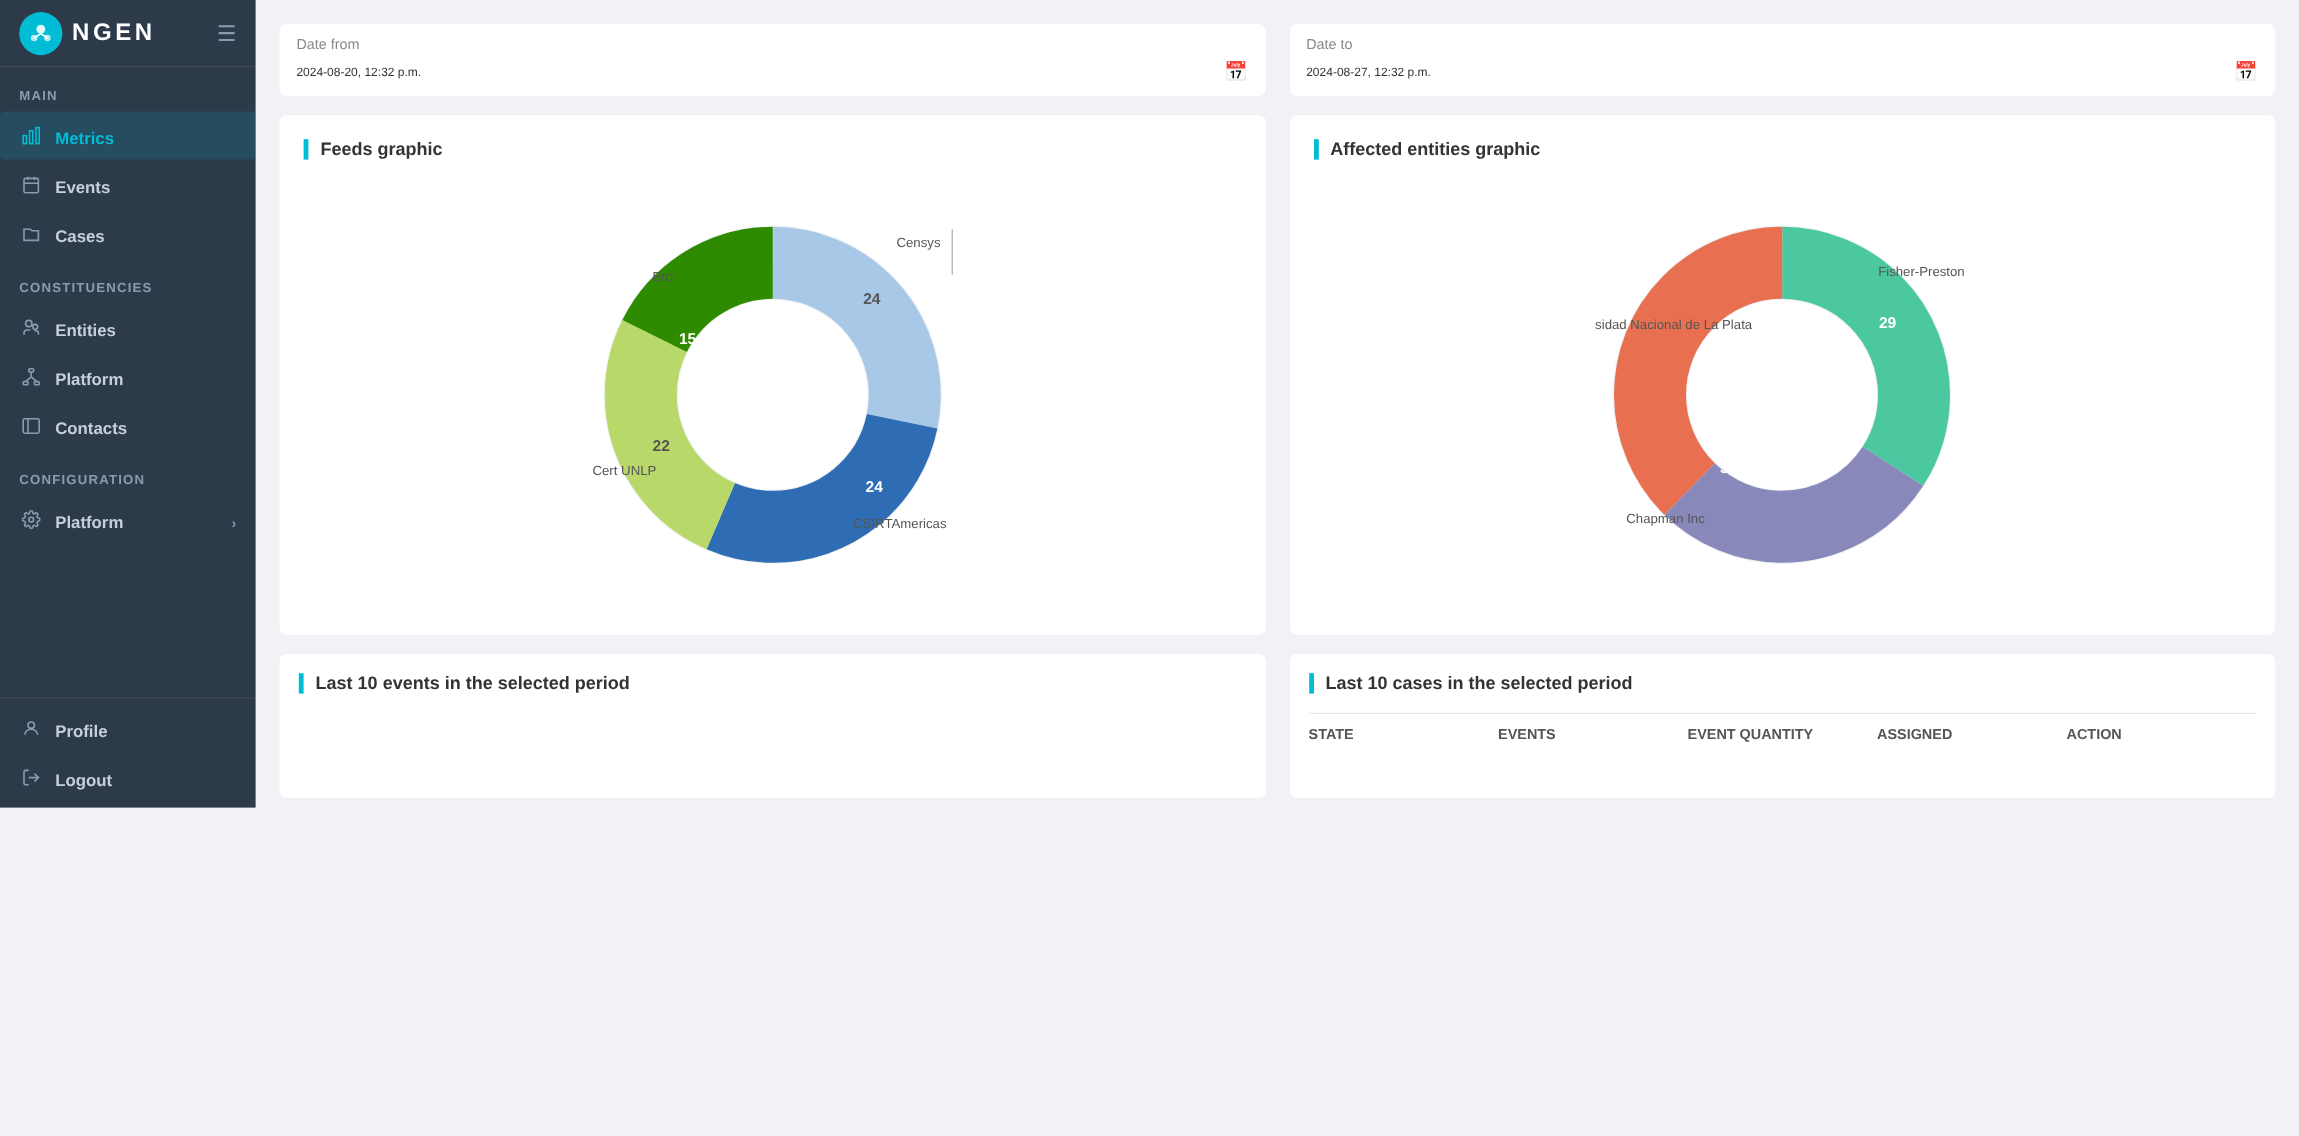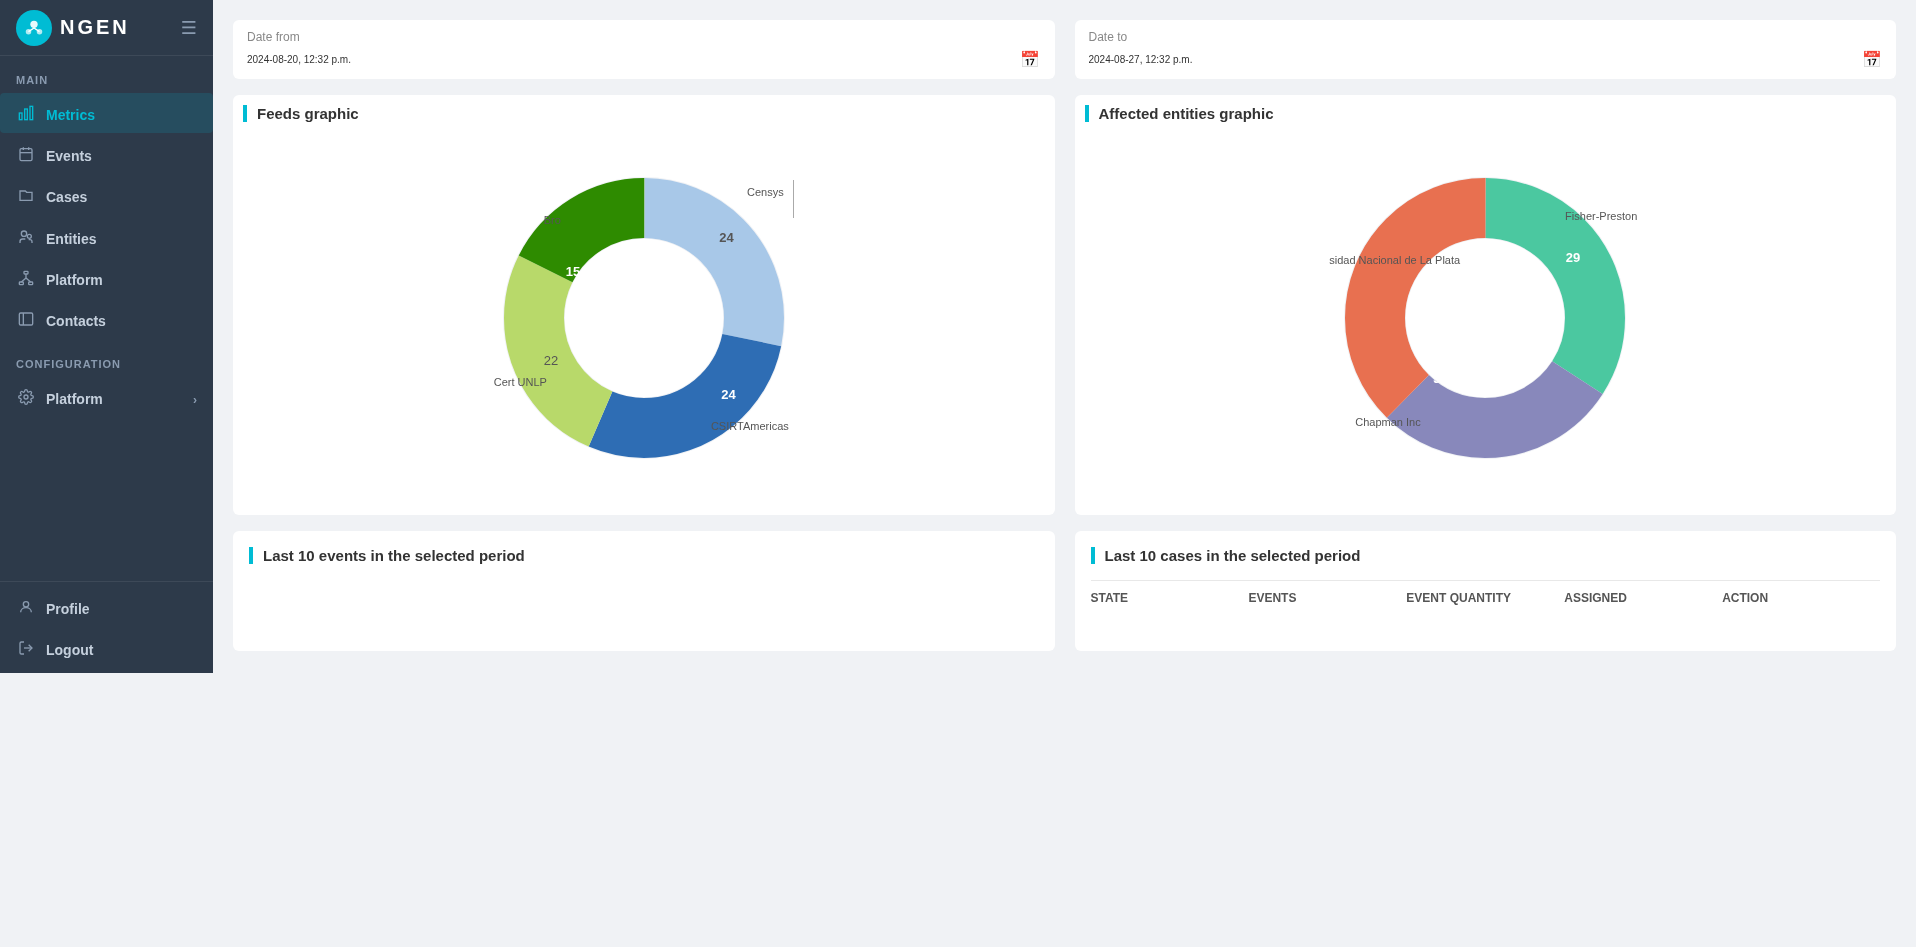--- a/index.html
+++ b/index.html
@@ -133,21 +133,21 @@
     
     .charts-row {
       display: flex;
       gap: 20px;
       margin-bottom: 16px;
     }
     .chart-card {
       flex: 1;
       background: #fff;
       border-radius: 6px;
-      padding: 10px;
+      padding: 20px;
       min-height: 420px;
     }
     .card-title {
       font-size: 15px;
       font-weight: 600;
       color: #333;
       margin-bottom: 16px;
       padding-left: 10px;
       border-left: 4px solid #00bcd4;
     }
@@ -230,20 +230,21 @@
       <span class="item-icon">
         <svg width="16" height="16" viewBox="0 0 24 24" fill="none" stroke="#8a9bb0" stroke-width="2">
             <path d="M3 6h8l2 2h8v12H3z"></path>
           </svg>
       </span>
       <span>Cases</span>
     </a>
   </div>
 
   <div>
+    <div class="sidebar-section-label">CONSTITUENCIES</div>
     <a class="sidebar-item">
       <span class="item-icon">
         <svg width="16" height="16" viewBox="0 0 24 24" fill="none" stroke="#8a9bb0" stroke-width="2">
             <circle cx="9" cy="7" r="4"></circle>
             <path d="M3 21v-2a4 4 0 0 1 4-4h4"></path>
             <circle cx="17" cy="11" r="3"></circle>
             <path d="M21 21v-2a3 3 0 0 0-3-3h-2"></path>
           </svg>
       </span>
       <span>Entities</span>
@@ -354,21 +355,21 @@
 
           <div style="position:absolute; bottom:46px; right:15px; font-size:11px; color:#555;">CSIRTAmericas</div>
 
           <div style="position:absolute; bottom:90px; left:10px; font-size:11px; color:#555;">Cert UNLP</div>
 
           <div style="position:absolute; top:56px; left:60px; font-size:11px; color:#555;">Bro</div>
 
           
           <div style="position:absolute; top:72px; right:70px; font-size:13px; font-weight:600; color:#555;">24</div>
           <div style="position:absolute; bottom:76px; right:68px; font-size:13px; font-weight:600; color:#fff;">24</div>
-          <div style="position:absolute; bottom:110px; left:60px; font-size:13px; font-weight:400; color:#555;">22</div>
+          <div style="position:absolute; bottom:110px; left:60px; font-size:13px; font-weight:700; color:#555;">22</div>
           <div style="position:absolute; top:106px; left:82px; font-size:13px; font-weight:600; color:#fff;">15</div>
         </div>
       </div>
     </div>
 
     <div class="chart-card">
       <div class="card-title">Affected entities graphic</div>
       <div class="chart-area">
         <div style="position:relative; width:320px; height:320px;">
           <svg viewBox="0 0 320 320" width="320" height="320">

